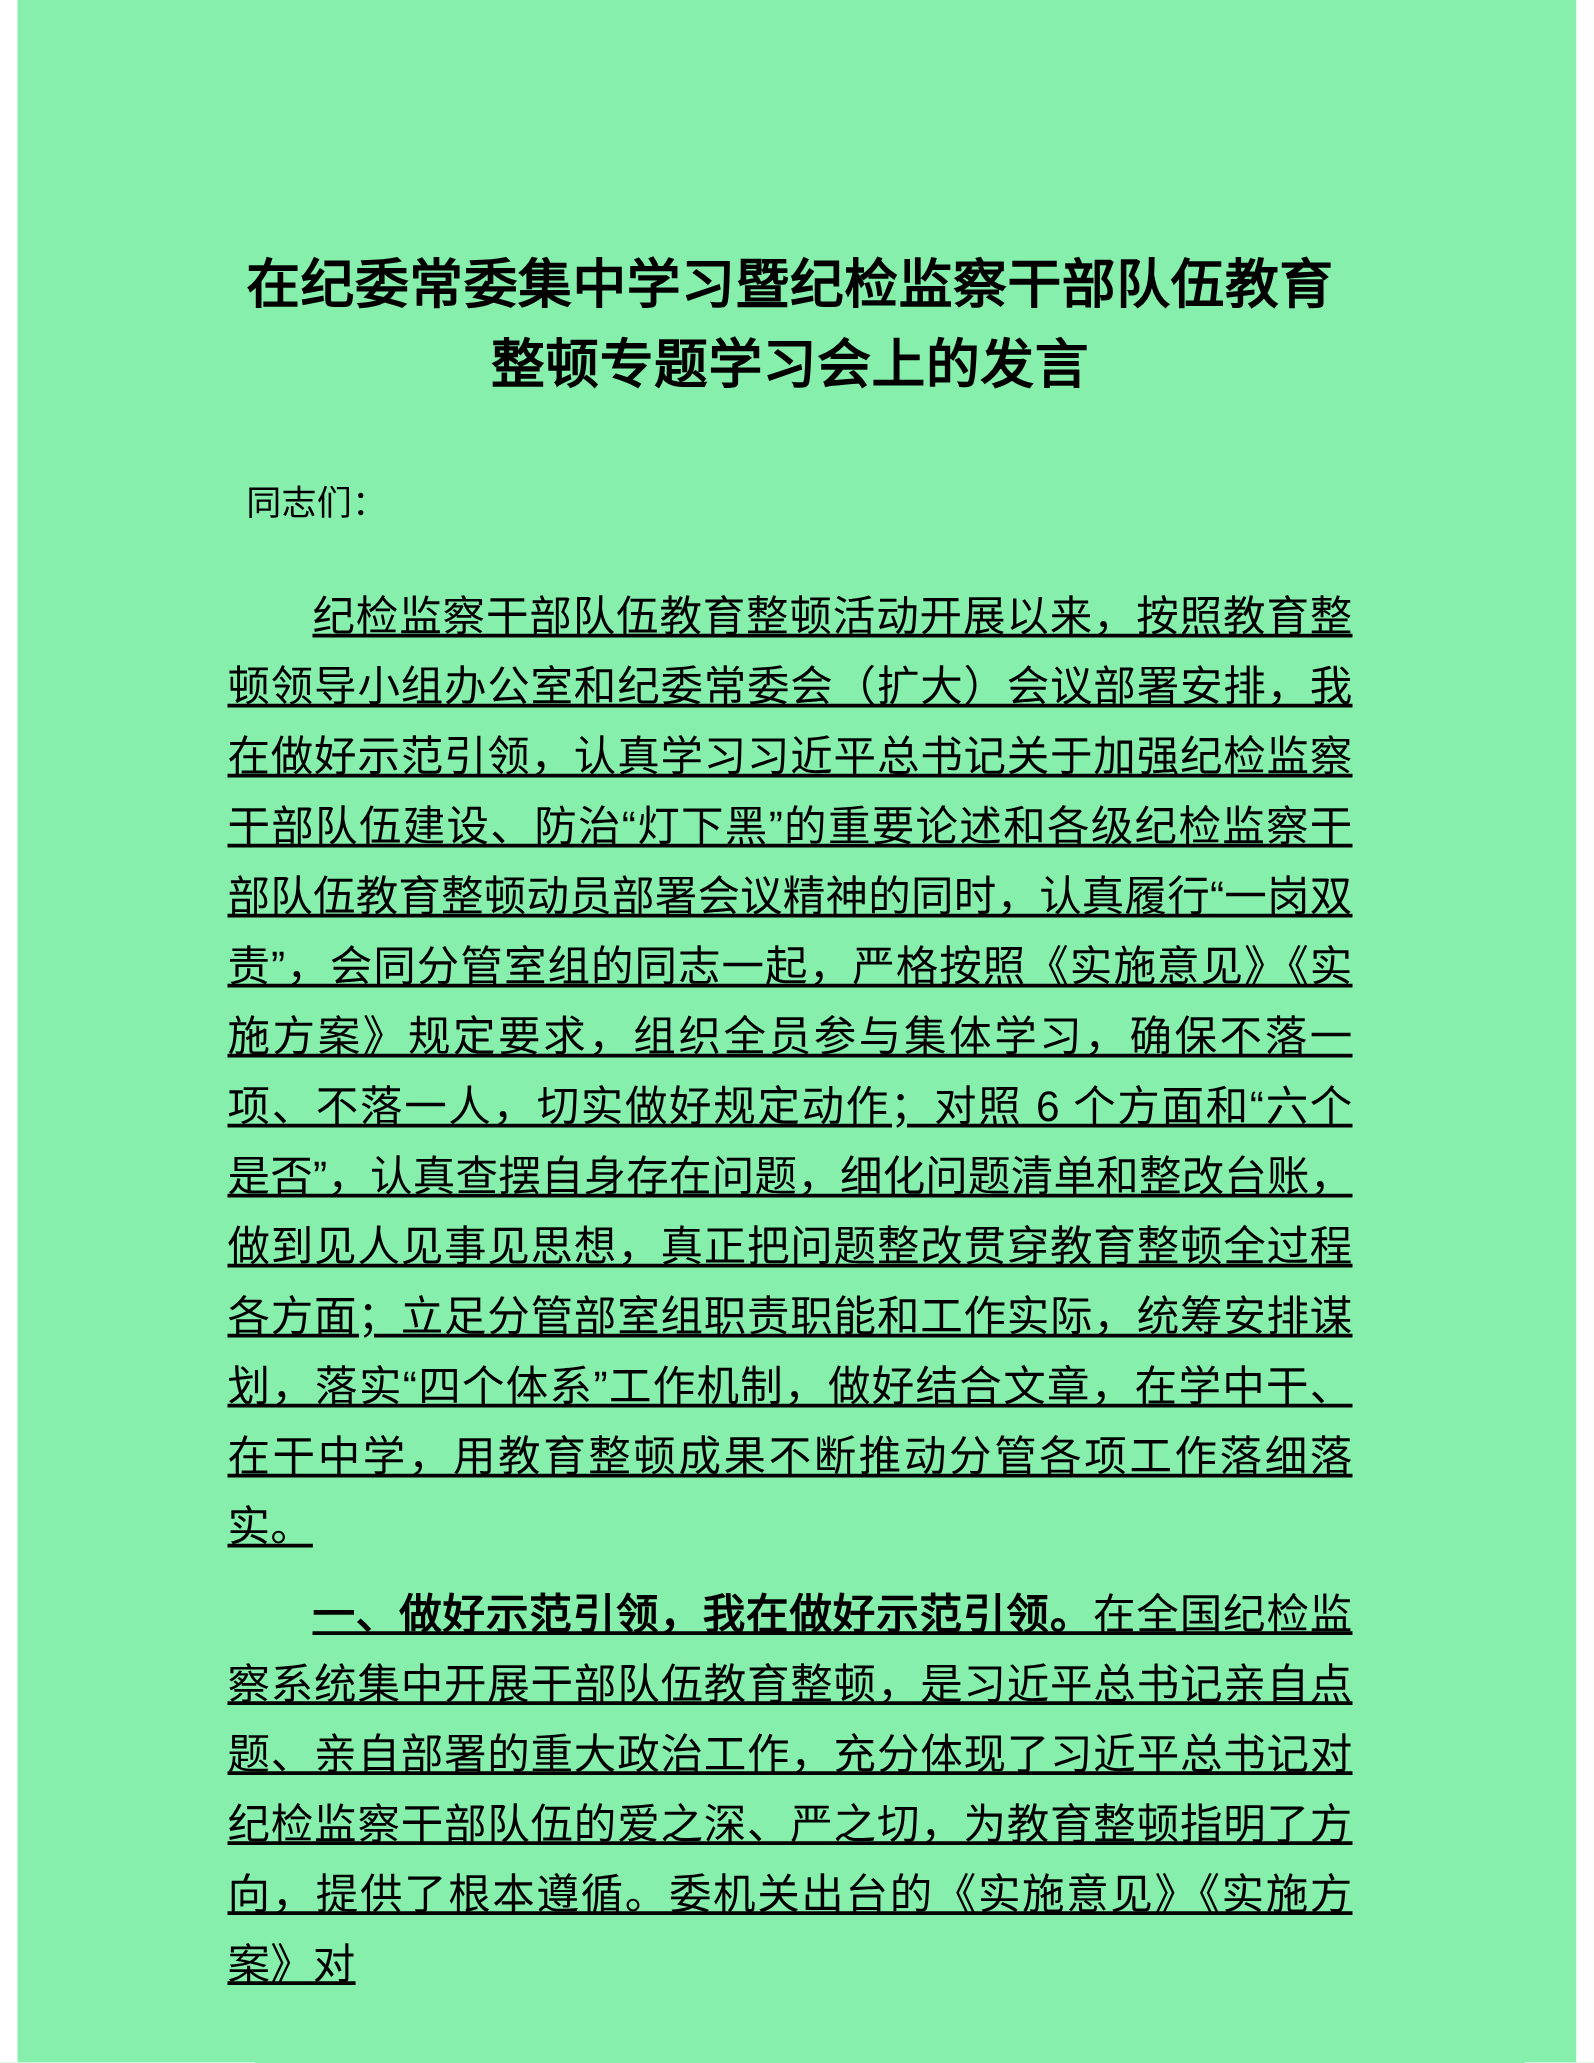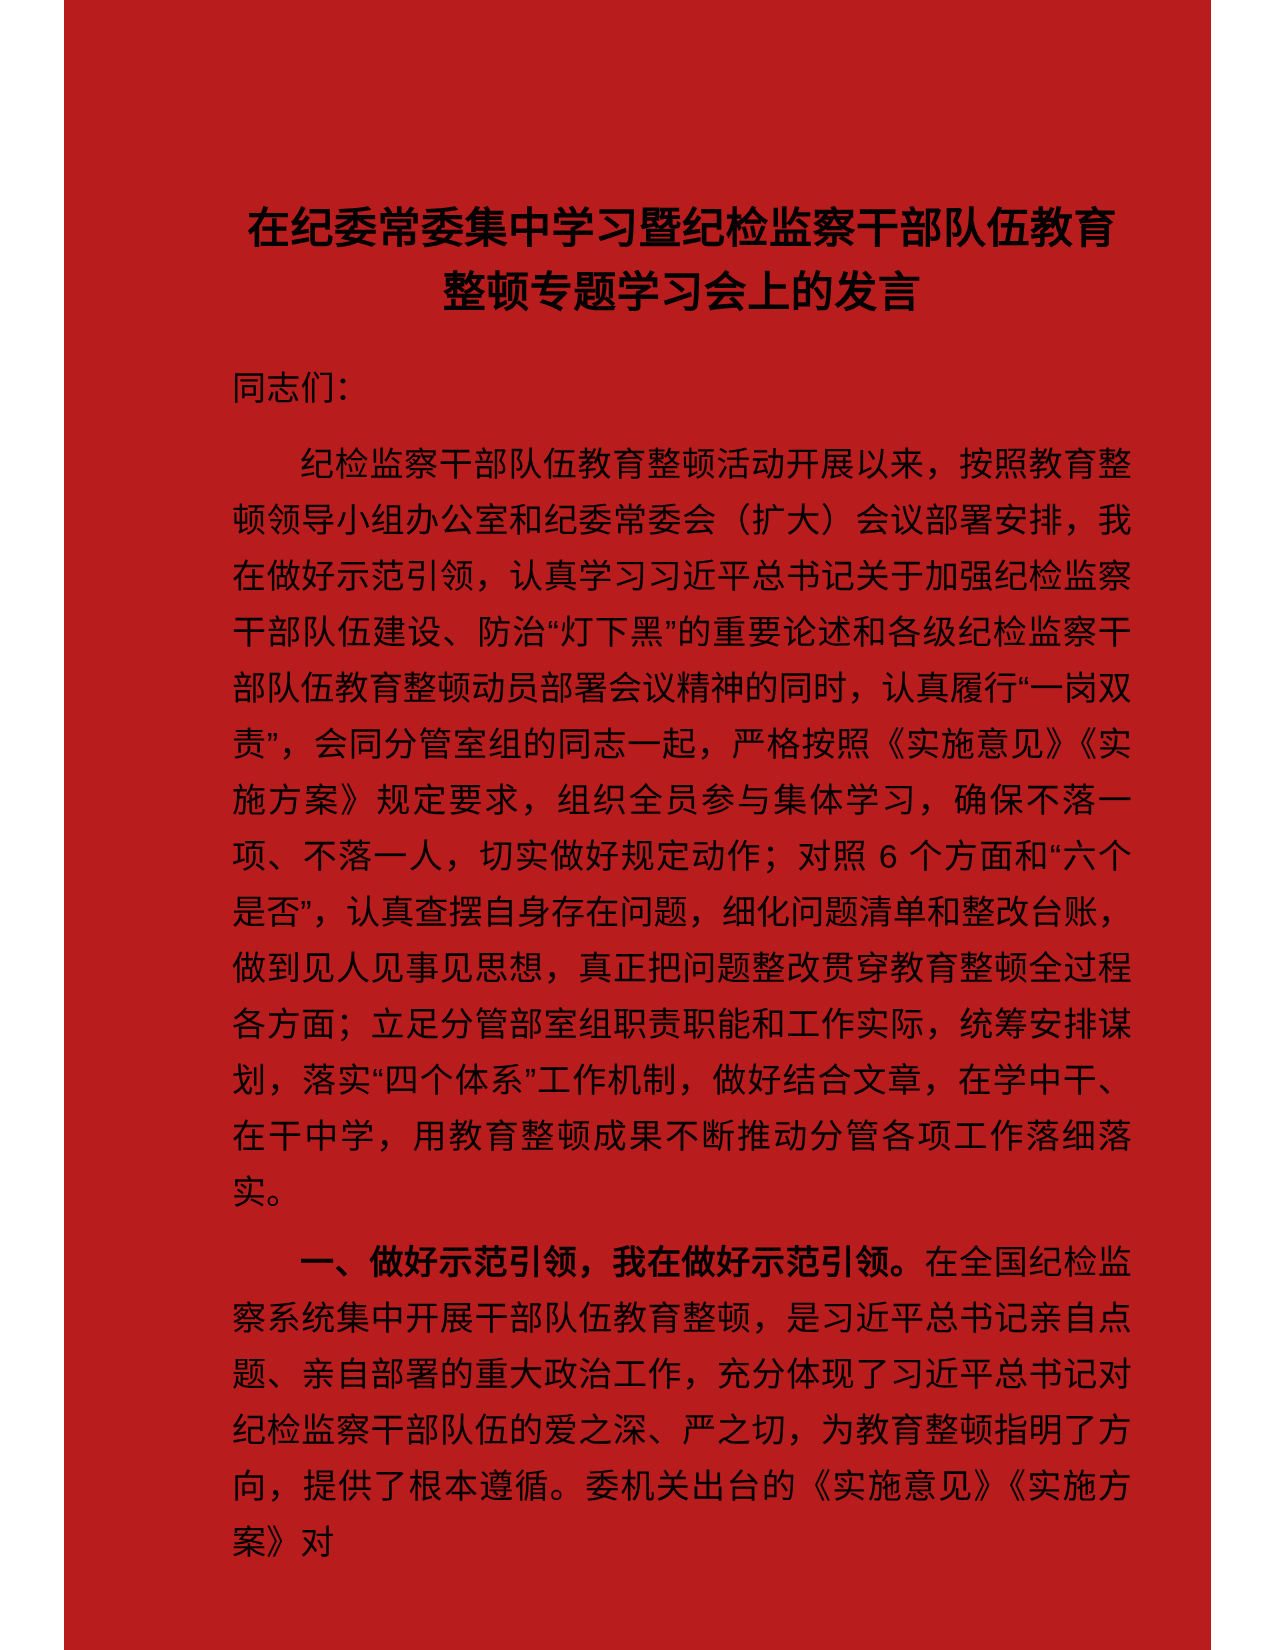--- a/index.html
+++ b/index.html
@@ -4,24 +4,24 @@
 <title>document</title>
 <style>
   html, body {
     margin: 0;
     padding: 0;
     background: #ffffff;
   }
 
   .page {
     position: relative;
-    width: 1147px;
+    width: 1247px;
     height: 1650px;
     margin: 0 auto;
-    background: #b91c1c;
+    background: #86efac;
     overflow: hidden;
     box-sizing: border-box;
     font-family: "Liberation Sans", "DejaVu Sans", sans-serif;
     color: #000000;
     -webkit-font-smoothing: antialiased;
   }
 
   
   .content {
     position: absolute;
@@ -38,40 +38,41 @@
     font-size: 43px;
     line-height: 64px;
     font-weight: 700;
     letter-spacing: 0.5px;
     padding-top: 196px;
     word-break: break-all;
   }
 
   
   .salutation {
-    margin: 0;
+    margin: 15px;
     padding-top: 36px;
-    font-size: 34px;
+    font-size: 28px;
     line-height: 56px;
     font-weight: 400;
     letter-spacing: 0.2px;
   }
 
   
   .para {
     margin: 0;
     padding-top: 20px;
     font-size: 34px;
     line-height: 56px;
     font-weight: 400;
     text-align: justify;
     text-justify: inter-ideograph;
     text-indent: 2em;
     letter-spacing: 0.15px;
     word-break: break-all;
+    text-decoration: underline;
   }
 
   .para.tight {
     padding-top: 14px;
   }
 
   
   .section-lead {
     font-weight: 600;
   }

